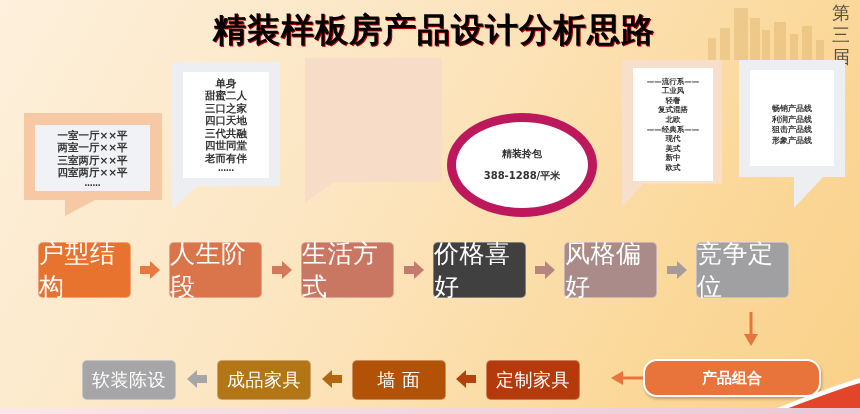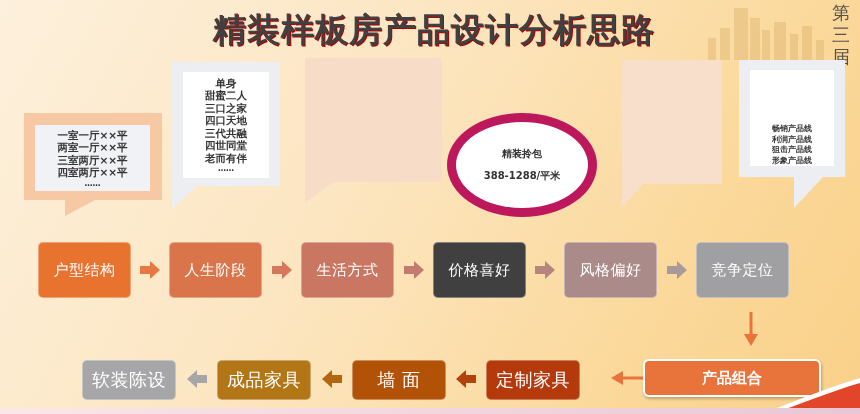--- a/index.html
+++ b/index.html
@@ -5,21 +5,21 @@
   * { box-sizing: border-box; margin: 0; padding: 0; }
   html, body { width: 860px; height: 414px; overflow: hidden; }
   body {
     position: relative;
     font-family: "DejaVu Sans", sans-serif;
     background: linear-gradient(120deg, #fdf0dc 0%, #fce6c2 40%, #fbd99c 75%, #f9d088 100%);
   }
   .abs { position: absolute; }
   .title {
     left: 0; top: 8px; width: 860px; text-align: center;
-    font-size: 33px; font-weight: bold; color: #404040; letter-spacing: 1px;
+    font-size: 33px; font-weight: bold; color: #000000; letter-spacing: 1px;
     text-shadow: 1px 1px 0 #b00000;
     padding-left: 8px;
   }
   .skyline { left: 700px; top: 0; width: 160px; height: 60px; opacity: 0.35; }
   .vert-text {
     left: 832px; top: 2px; width: 22px; font-size: 18px; line-height: 22px;
     color: #0f172a; font-weight: normal; opacity: 0.7;
   }
   
   .bubble { position: absolute; }
@@ -37,27 +37,27 @@
     background: #be185d; padding: 9px;
   }
   .ellipse .in {
     width: 100%; height: 100%; border-radius: 50%; background: #ffffff;
     display: flex; flex-direction: column; justify-content: center; align-items: center;
     color: #333; font-weight: bold; font-size: 10px; gap: 8px;
   }
   
   .fbox {
     position: absolute; height: 56px; width: 93px; border-radius: 5px;
-    color: #fff; font-size: 15px; display: flex; align-items: center; justify-content: center;
+    color: #fff; font-size: 25px; display: flex; align-items: center; justify-content: center;
     border: 1px solid rgba(255,255,255,0.35); letter-spacing: 0.5px;
   }
   .fbox.small { height: 40px; width: 94px; font-size: 18px; }
   .arrow-r, .arrow-l { position: absolute; width: 20px; height: 18px; }
   .prod {
-    left: 643px; top: 359px; width: 178px; height: 38px; border-radius: 6px;
+    left: 643px; top: 359px; width: 178px; height: 38px; border-radius: 14px;
     background: #e8743b; border: 2px solid #fff; color: #fff; font-weight: bold;
     font-size: 15px; display: flex; align-items: center; justify-content: center;
     box-shadow: 1px 2px 3px rgba(0,0,0,0.25);
   }
   .bottom-bar {
     left: 0; top: 408px; width: 860px; height: 6px;
     background: linear-gradient(90deg, #fbe7e8, #e9c7d6);
   }
 </style>
 </head>
@@ -115,26 +115,38 @@
 <div class="abs ellipse">
   <div class="in">
     <div>精装拎包</div>
     <div>388-1288/平米</div>
   </div>
 </div>
 
 <div class="bubble" style="left:622px;top:60px;width:100px;height:150px;">
   <div class="outer" style="height:124px;background:#f7dfcc;"></div>
   <div class="tail" style="left:0px;top:123px;border-left:0 solid transparent;border-right:22px solid transparent;border-top:24px solid #f7dfcc;"></div>
+  <div class="inner" style="left:11px;top:8px;width:80px;height:113px;background:#ffffff;font-size:7.5px;line-height:9.6px;">
+    <div class="line">——流行系——</div>
+    <div class="line">工业风</div>
+    <div class="line">轻奢</div>
+    <div class="line">复式混搭</div>
+    <div class="line">北欧</div>
+    <div class="line">——经典系——</div>
+    <div class="line">现代</div>
+    <div class="line">美式</div>
+    <div class="line">新中</div>
+    <div class="line">欧式</div>
+  </div>
 </div>
 
 <div class="bubble" style="left:739px;top:60px;width:106px;height:150px;">
   <div class="outer" style="height:117px;background:#eceef2;"></div>
   <div class="tail" style="left:55px;top:116px;border-left:0 solid transparent;border-right:30px solid transparent;border-top:32px solid #eceef2;transform:skewX(0deg);"></div>
-  <div class="inner" style="left:11px;top:10px;width:84px;height:96px;background:#ffffff;font-size:8px;line-height:10.5px;justify-content:flex-end;padding-bottom:0;">
+  <div class="inner" style="left:11px;top:10px;width:84px;height:96px;background:#ffffff;font-size:8px;line-height:10.5px;justify-content:flex-end;padding-bottom:20px;">
     <div class="line">畅销产品线</div>
     <div class="line">利润产品线</div>
     <div class="line">狙击产品线</div>
     <div class="line">形象产品线</div>
   </div>
 </div>
 
 <div class="fbox" style="left:38px;top:242px;background:#e8732f;">户型结构</div>
 <svg class="arrow-r" style="left:140px;top:261px;" viewBox="0 0 20 18">
     <path d="M0 5 H10 V0 L20 9 L10 18 V13 H0 Z" fill="#e6793f"></path>

